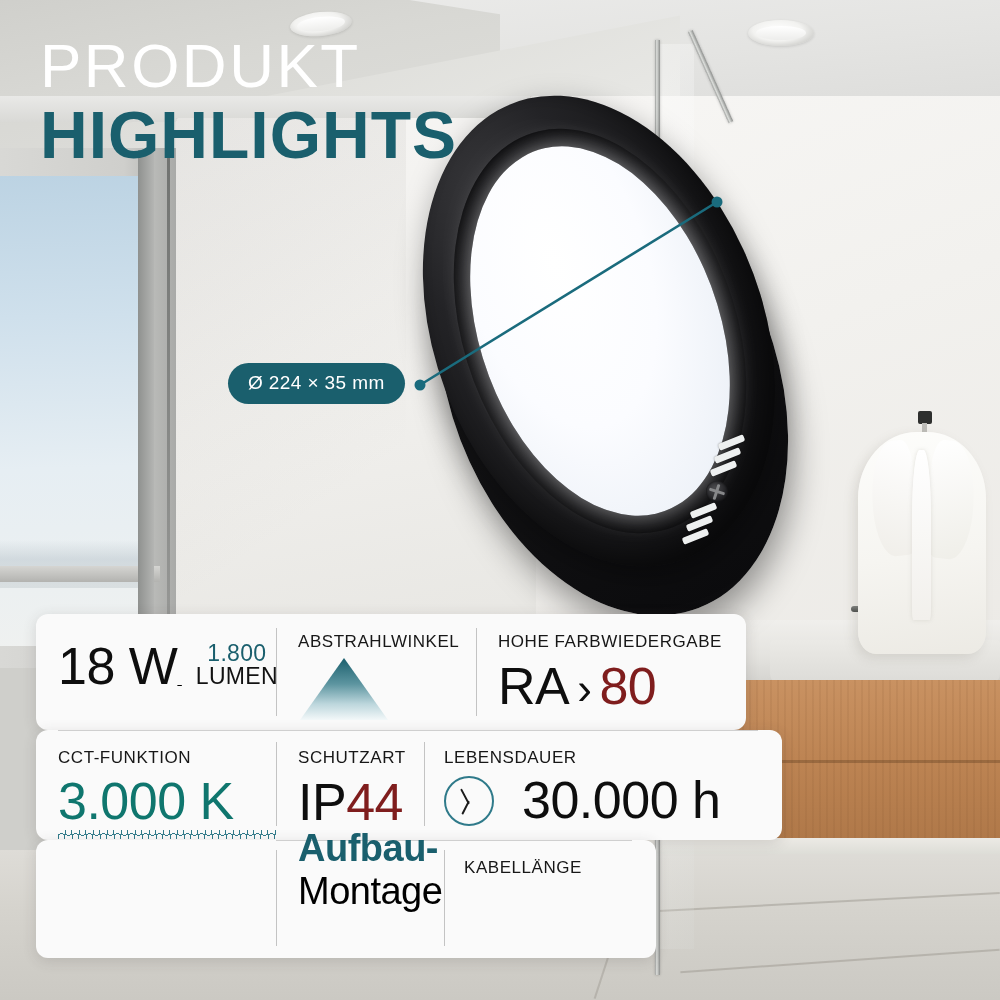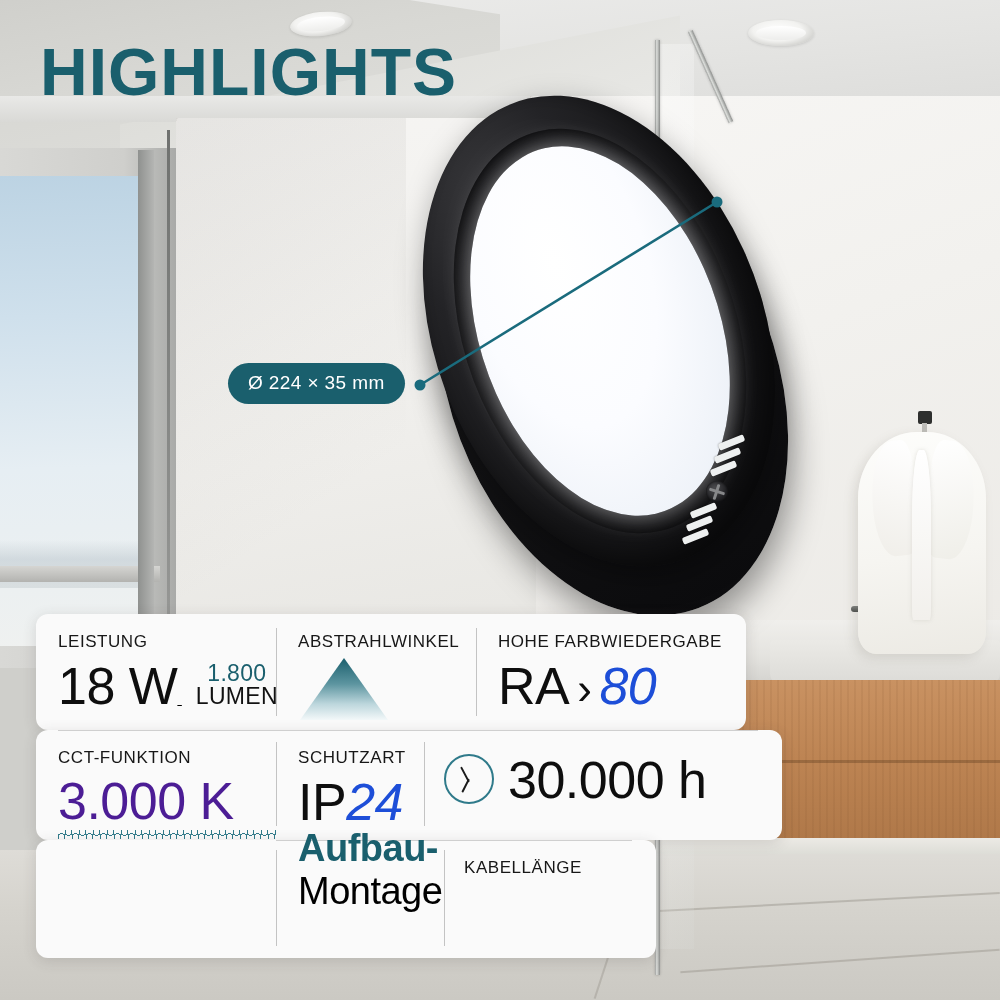--- a/index.html
+++ b/index.html
@@ -279,21 +279,21 @@
 
   .cell{ position:absolute; }
   .lbl{
     font-size:17px; color:#171717; letter-spacing:.55px;
     font-weight:400; white-space:nowrap;
   }
   .val{
     font-size:52px; font-weight:300; color:#0e0e0e;
     letter-spacing:-.5px; line-height:1; white-space:nowrap;
   }
-  .teal{ color:#1d4ed8;font-style:italic; }
+  .teal{ color:#7f1d1d; }
   .vsep{ position:absolute; width:1px; background:#c3c3c3; }
   .hsep{ position:absolute; height:1px; background:#cfcfcf; }
 
   
   #c-leistung{ left:58px; top:632px; }
   #c-leistung .val{ display:inline-block; vertical-align:baseline; }
   .lumen-wrap{
     display:inline-block; vertical-align:baseline;
     margin-left:14px; text-align:center; line-height:1.02;
   }
@@ -306,33 +306,33 @@
     width:88px; height:62px; margin-left:2px; margin-bottom:2px;
     background:linear-gradient(180deg,#1a5f6d 0%,#5d95a0 42%,#bcd6dc 74%,#f3f8f9 100%);
     clip-path:polygon(50% 0%, 100% 100%, 0% 100%);
   }
   #c-ra{ left:498px; top:632px; }
   .gt{ font-size:44px; font-weight:300; }
 
   
   #c-cct{ left:58px; top:748px; }
   .cct-val{
-    font-size:52px; font-weight:300; color:#4c1d95; line-height:1.06;
+    font-size:52px; font-weight:300; color:#0f766e; line-height:1.06;
     letter-spacing:-.5px; white-space:nowrap;
   }
   .wave{
     height:9px; width:218px; margin:1px 0 2px;
     background-image:
       radial-gradient(circle at 3.5px 7px, transparent 3px, #2f7a8a 3px 3.9px, transparent 4px),
       radial-gradient(circle at 10.5px 2px, transparent 3px, #2f7a8a 3px 3.9px, transparent 4px);
     background-size:14px 9px; background-repeat:repeat-x;
   }
   #c-ip{ left:298px; top:748px; }
   #c-leben{ left:444px; top:748px; }
-  .leben-row{ display:flex; align-items:flex-start; gap:14px; }
+  .leben-row{ display:flex; align-items:flex-end; gap:28px; }
   .clock{
     width:50px; height:50px; border-radius:50%;
     border:2px solid #2f7a8a; position:relative; flex:0 0 auto;
   }
   .clock:before,.clock:after{
     content:""; position:absolute; background:#1b1b1b; border-radius:1px;
   }
   .clock:before{ left:22px; top:9px; width:2px; height:17px; transform-origin:bottom; transform:rotate(-28deg); }
   .clock:after{ left:22px; top:23px; width:2px; height:15px; transform-origin:top; transform:rotate(27deg); }
 
@@ -414,30 +414,30 @@
 </div>
 
 <svg id="dimline">
   <line x1="420" y1="385" x2="717" y2="202" stroke="#1a6b7d" stroke-width="2.6"></line>
   <circle cx="420" cy="385" r="5.5" fill="#1a6b7d"></circle>
   <circle cx="717" cy="202" r="5.5" fill="#1a6b7d"></circle>
 </svg>
 <div class="dim-badge">Ø 224 × 35 mm</div>
 
 <div id="headline">
+  <div class="h-line1">PRODUKT</div>
   <div class="h-line2">HIGHLIGHTS</div>
 </div>
 
 <div class="panel" id="panel-top">
   <div class="vsep" style="left:240px; top:14px; height:88px;"></div>
   <div class="vsep" style="left:440px; top:14px; height:88px;"></div>
 </div>
 
 <div class="cell" id="c-leistung">
-  <div class="lbl">LEISTUNG</div>
   <div style="margin-top:8px; white-space:nowrap;text-decoration:underline;">
     <span class="val">18 W</span>
     <span class="lumen-wrap">
       <span class="lumen-num">1.800</span><br>
       <span class="lumen-txt">LUMEN</span>
     </span>
   </div>
 </div>
 
 <div class="cell" id="c-winkel">
@@ -465,25 +465,26 @@
   <div class="cct-val" style="margin-top:6px;">3.000 K</div>
   <div class="wave"></div>
   <div class="cct-val">4.000 K</div>
   <div class="wave"></div>
   <div class="cct-val">6.000 K</div>
 </div>
 
 <div class="cell" id="c-ip">
   <div class="lbl">SCHUTZART</div>
   <div style="margin-top:8px; white-space:nowrap;">
-    <span class="val">IP</span><span class="val teal">24</span>
+    <span class="val">IP</span><span class="val teal">44</span>
   </div>
 </div>
 
 <div class="cell" id="c-leben">
+  <div class="lbl">LEBENSDAUER</div>
   <div class="leben-row" style="margin-top:6px;">
     <span class="clock"></span>
     <span class="val">30.000 h</span>
   </div>
 </div>
 
 <div class="panel" id="panel-bot">
   <div class="vsep" style="left:240px; top:10px; height:96px;"></div>
   <div class="vsep" style="left:408px; top:10px; height:96px;"></div>
   <div class="hsep" style="left:240px; top:0px; width:356px;"></div>

